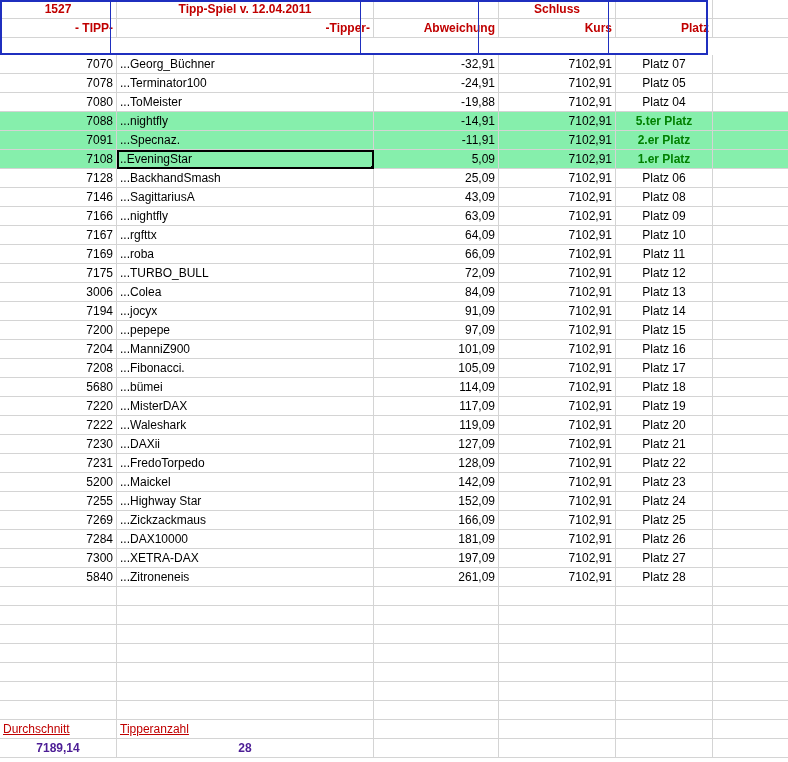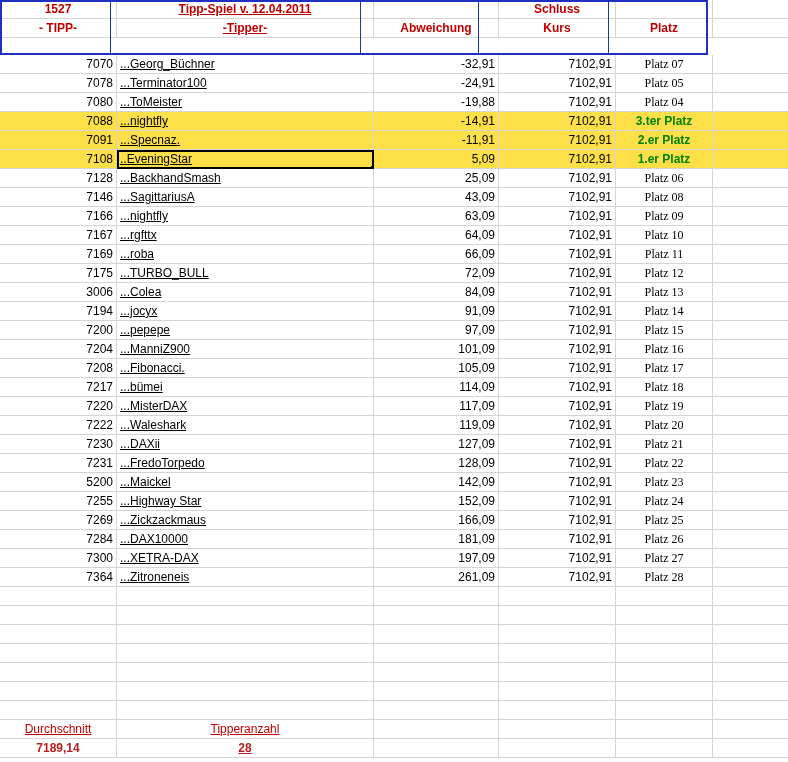--- a/index.html
+++ b/index.html
@@ -31,21 +31,21 @@
     border-bottom: 1px solid #d4d4d4;
     height: 18px;
     padding: 0 3px;
     overflow: hidden;
     white-space: nowrap;
     vertical-align: middle;
     font-size: 12px;
   }
   
   .c0 { width: 110px; }
-  .c1 { width: 250px; text-decoration: underline; }
+  .c1 { width: 250px; }
   .c2 { width: 118px; }
   .c3 { width: 110px; }
   .c4 { width: 90px; }
   .c5 { width: 110px; }
 
   
   .hdr-row td {
     height: 27px;
     border-right: none;
     border-bottom: none;
@@ -67,29 +67,29 @@
     height: 55px;
   }
   .h-red {
     color: #c00000;
     font-weight: bold;
     text-align: center;
   }
   .h-red-small {
     color: #c00000;
     font-weight: bold;
-    text-align: center;
+    text-align: right;
     font-size: 12px;
   }
 
   .num { text-align: right; padding-right: 10px; }
-  .center { text-align: center; font-family: Liberation Serif, serif; }
+  .center { text-align: center; }
   .left { text-align: left; }
 
-  .hl-row td { background: #fde047; }
+  .hl-row td { background: #86efac; }
   .rank-green {
     color: #008000;
     font-weight: bold;
     text-align: center;
   }
   .selected-cell {
     outline: 2px solid #000000;
     outline-offset: -2px;
     position: relative;
   }
@@ -99,24 +99,23 @@
     bottom: -3px;
     width: 5px;
     height: 5px;
     background: #000;
   }
   .empty-row td { height: 18px; }
 
   .sum-label {
     color: #c00000;
     text-decoration: underline;
-    text-align: center;
   }
   .sum-value {
-    color: #b91c1c;
+    color: #4c1d95;
     font-weight: bold;
     text-align: center;
   }
   .sum-line td {
     border-bottom: 1px solid #444;
   }
 </style>
 </head>
 <body>
 
@@ -174,21 +173,21 @@
           <td class="c2 num">-19,88</td>
           <td class="c3 num">7102,91</td>
           <td class="c4 center">Platz 04</td>
           <td class="c5"></td>
         </tr>
         <tr class="hl-row">
           <td class="c0 num">7088</td>
           <td class="c1 left">...nightfly</td>
           <td class="c2 num">-14,91</td>
           <td class="c3 num">7102,91</td>
-          <td class="c4 rank-green">3.ter Platz</td>
+          <td class="c4 rank-green">5.ter Platz</td>
           <td class="c5"></td>
         </tr>
         <tr class="hl-row">
           <td class="c0 num">7091</td>
           <td class="c1 left">...Specnaz.</td>
           <td class="c2 num">-11,91</td>
           <td class="c3 num">7102,91</td>
           <td class="c4 rank-green">2.er Platz</td>
           <td class="c5"></td>
         </tr>
@@ -282,21 +281,21 @@
         </tr>
         <tr>
           <td class="c0 num">7208</td>
           <td class="c1 left">...Fibonacci.</td>
           <td class="c2 num">105,09</td>
           <td class="c3 num">7102,91</td>
           <td class="c4 center">Platz 17</td>
           <td class="c5"></td>
         </tr>
         <tr>
-          <td class="c0 num">7217</td>
+          <td class="c0 num">5680</td>
           <td class="c1 left">...bümei</td>
           <td class="c2 num">114,09</td>
           <td class="c3 num">7102,91</td>
           <td class="c4 center">Platz 18</td>
           <td class="c5"></td>
         </tr>
         <tr>
           <td class="c0 num">7220</td>
           <td class="c1 left">...MisterDAX</td>
           <td class="c2 num">117,09</td>
@@ -362,21 +361,21 @@
         </tr>
         <tr>
           <td class="c0 num">7300</td>
           <td class="c1 left">...XETRA-DAX</td>
           <td class="c2 num">197,09</td>
           <td class="c3 num">7102,91</td>
           <td class="c4 center">Platz 27</td>
           <td class="c5"></td>
         </tr>
         <tr>
-          <td class="c0 num">7364</td>
+          <td class="c0 num">5840</td>
           <td class="c1 left">...Zitroneneis</td>
           <td class="c2 num">261,09</td>
           <td class="c3 num">7102,91</td>
           <td class="c4 center">Platz 28</td>
           <td class="c5"></td>
         </tr>
         <tr class="empty-row">
           <td class="c0"></td>
           <td class="c1"></td>
           <td class="c2"></td>

